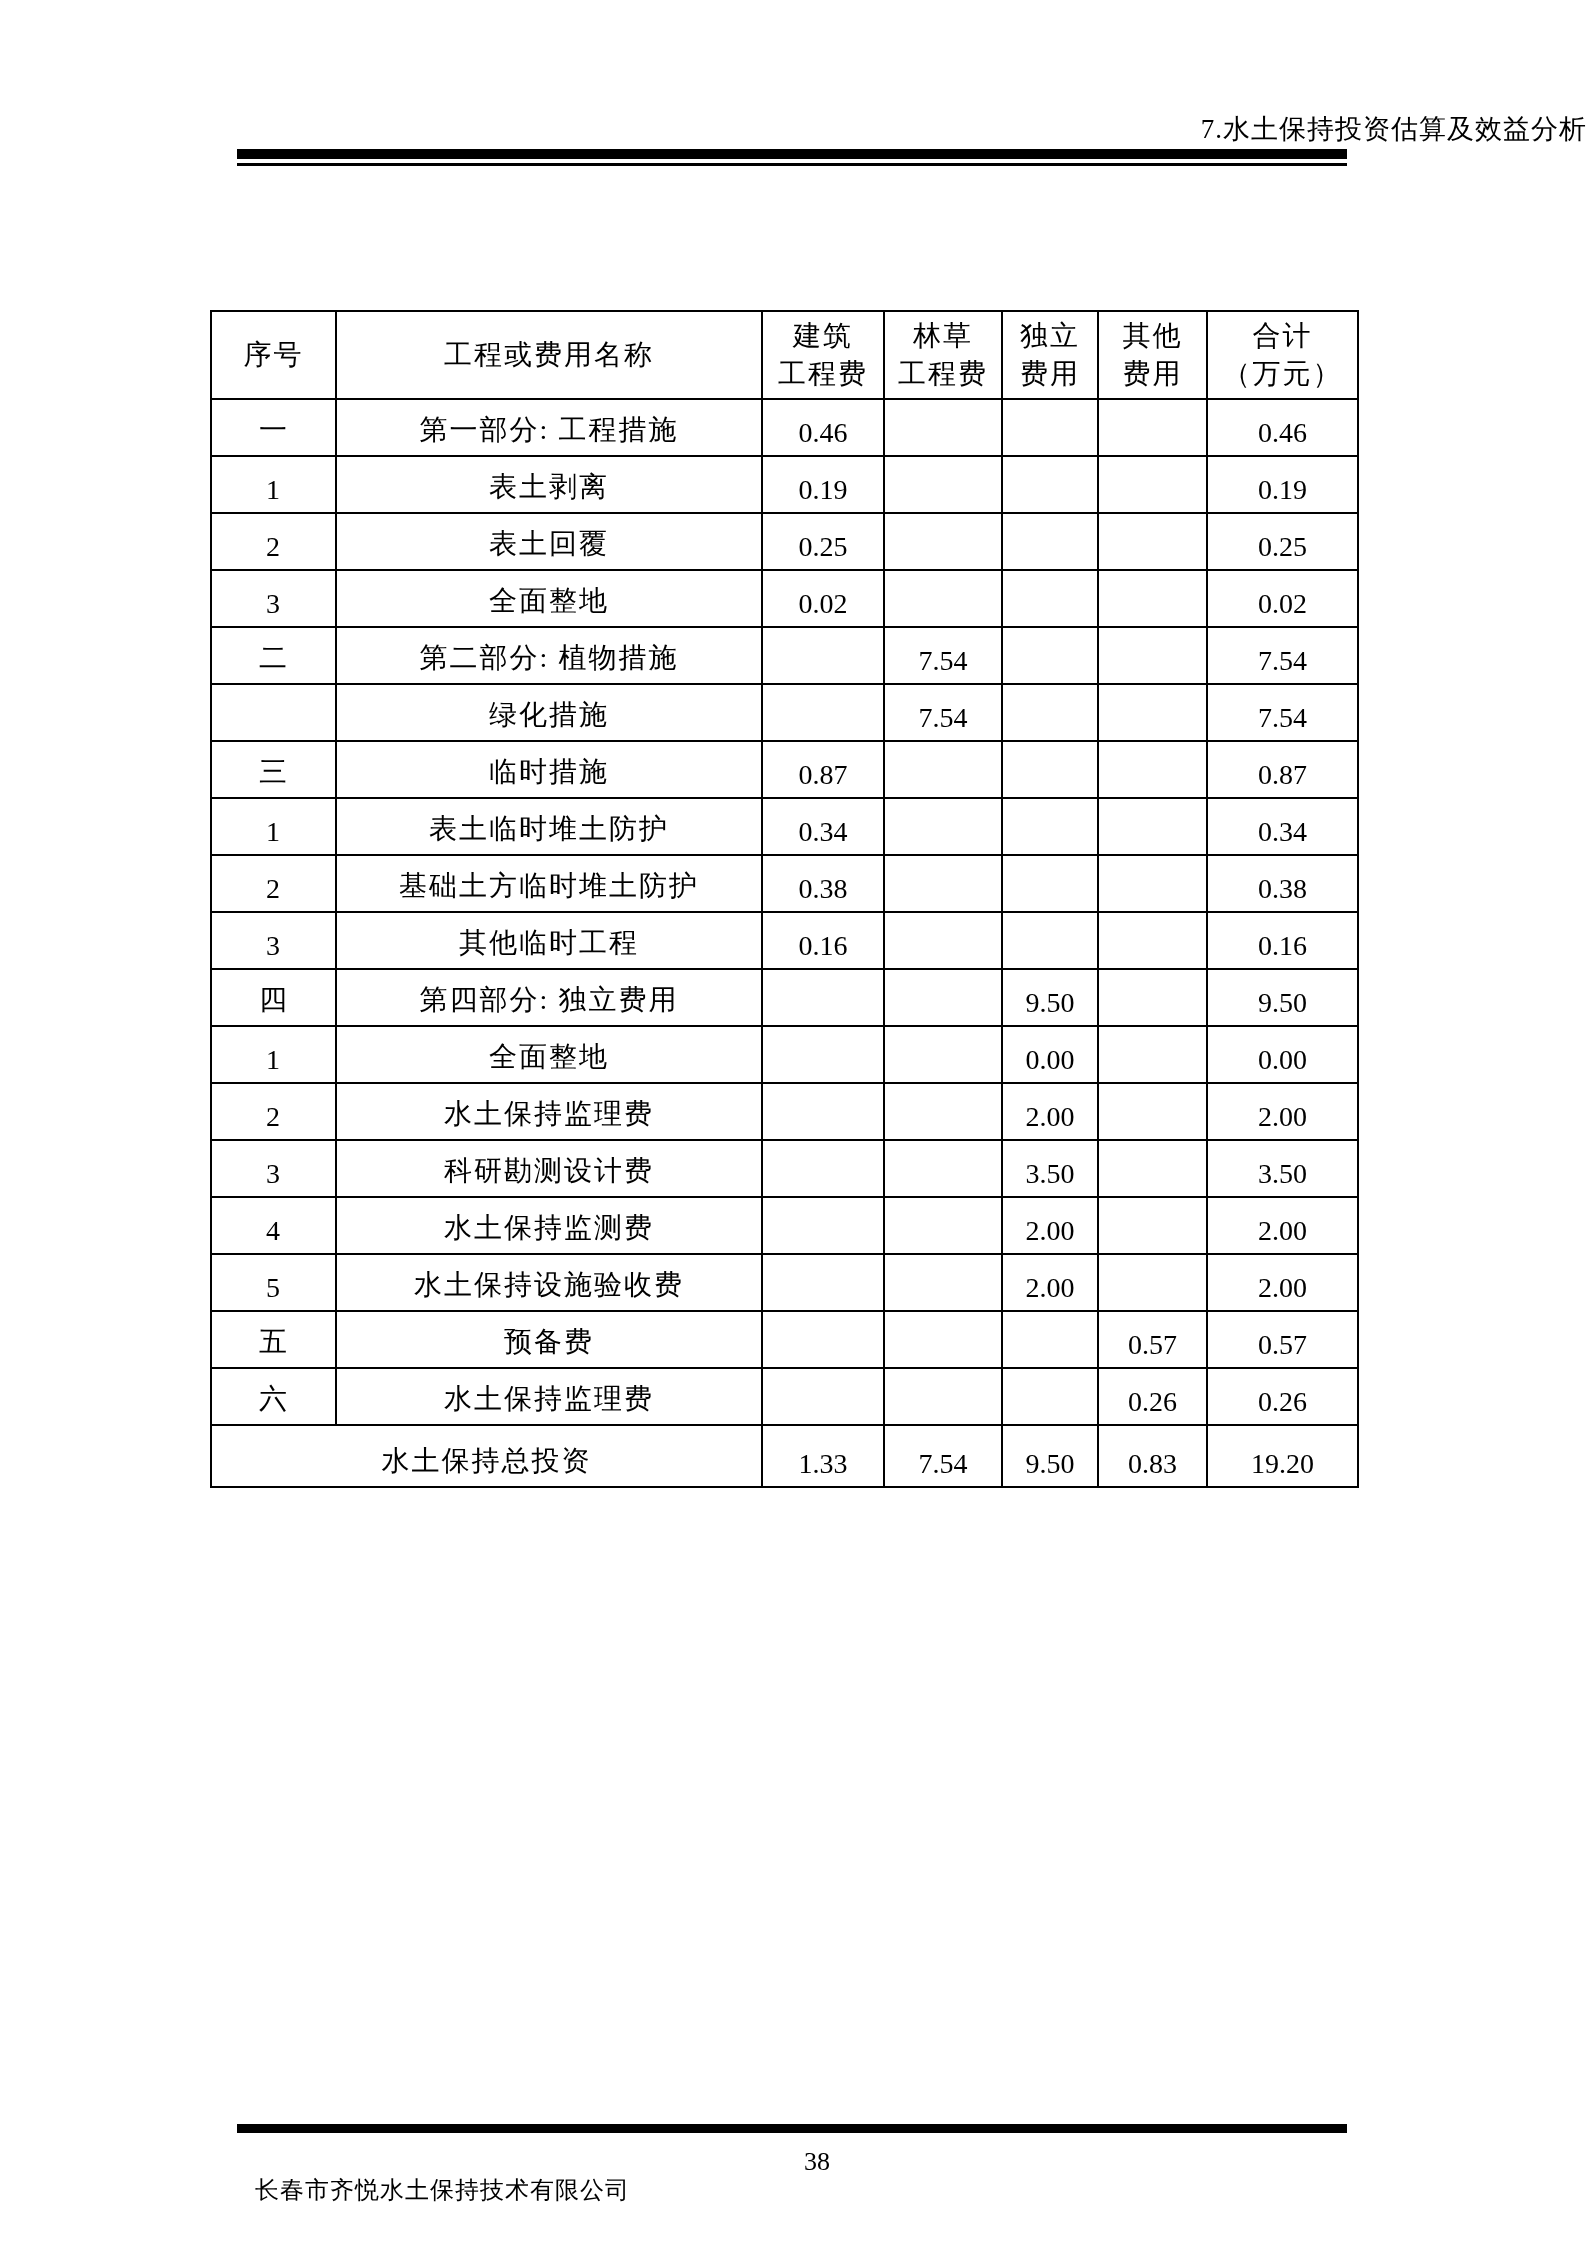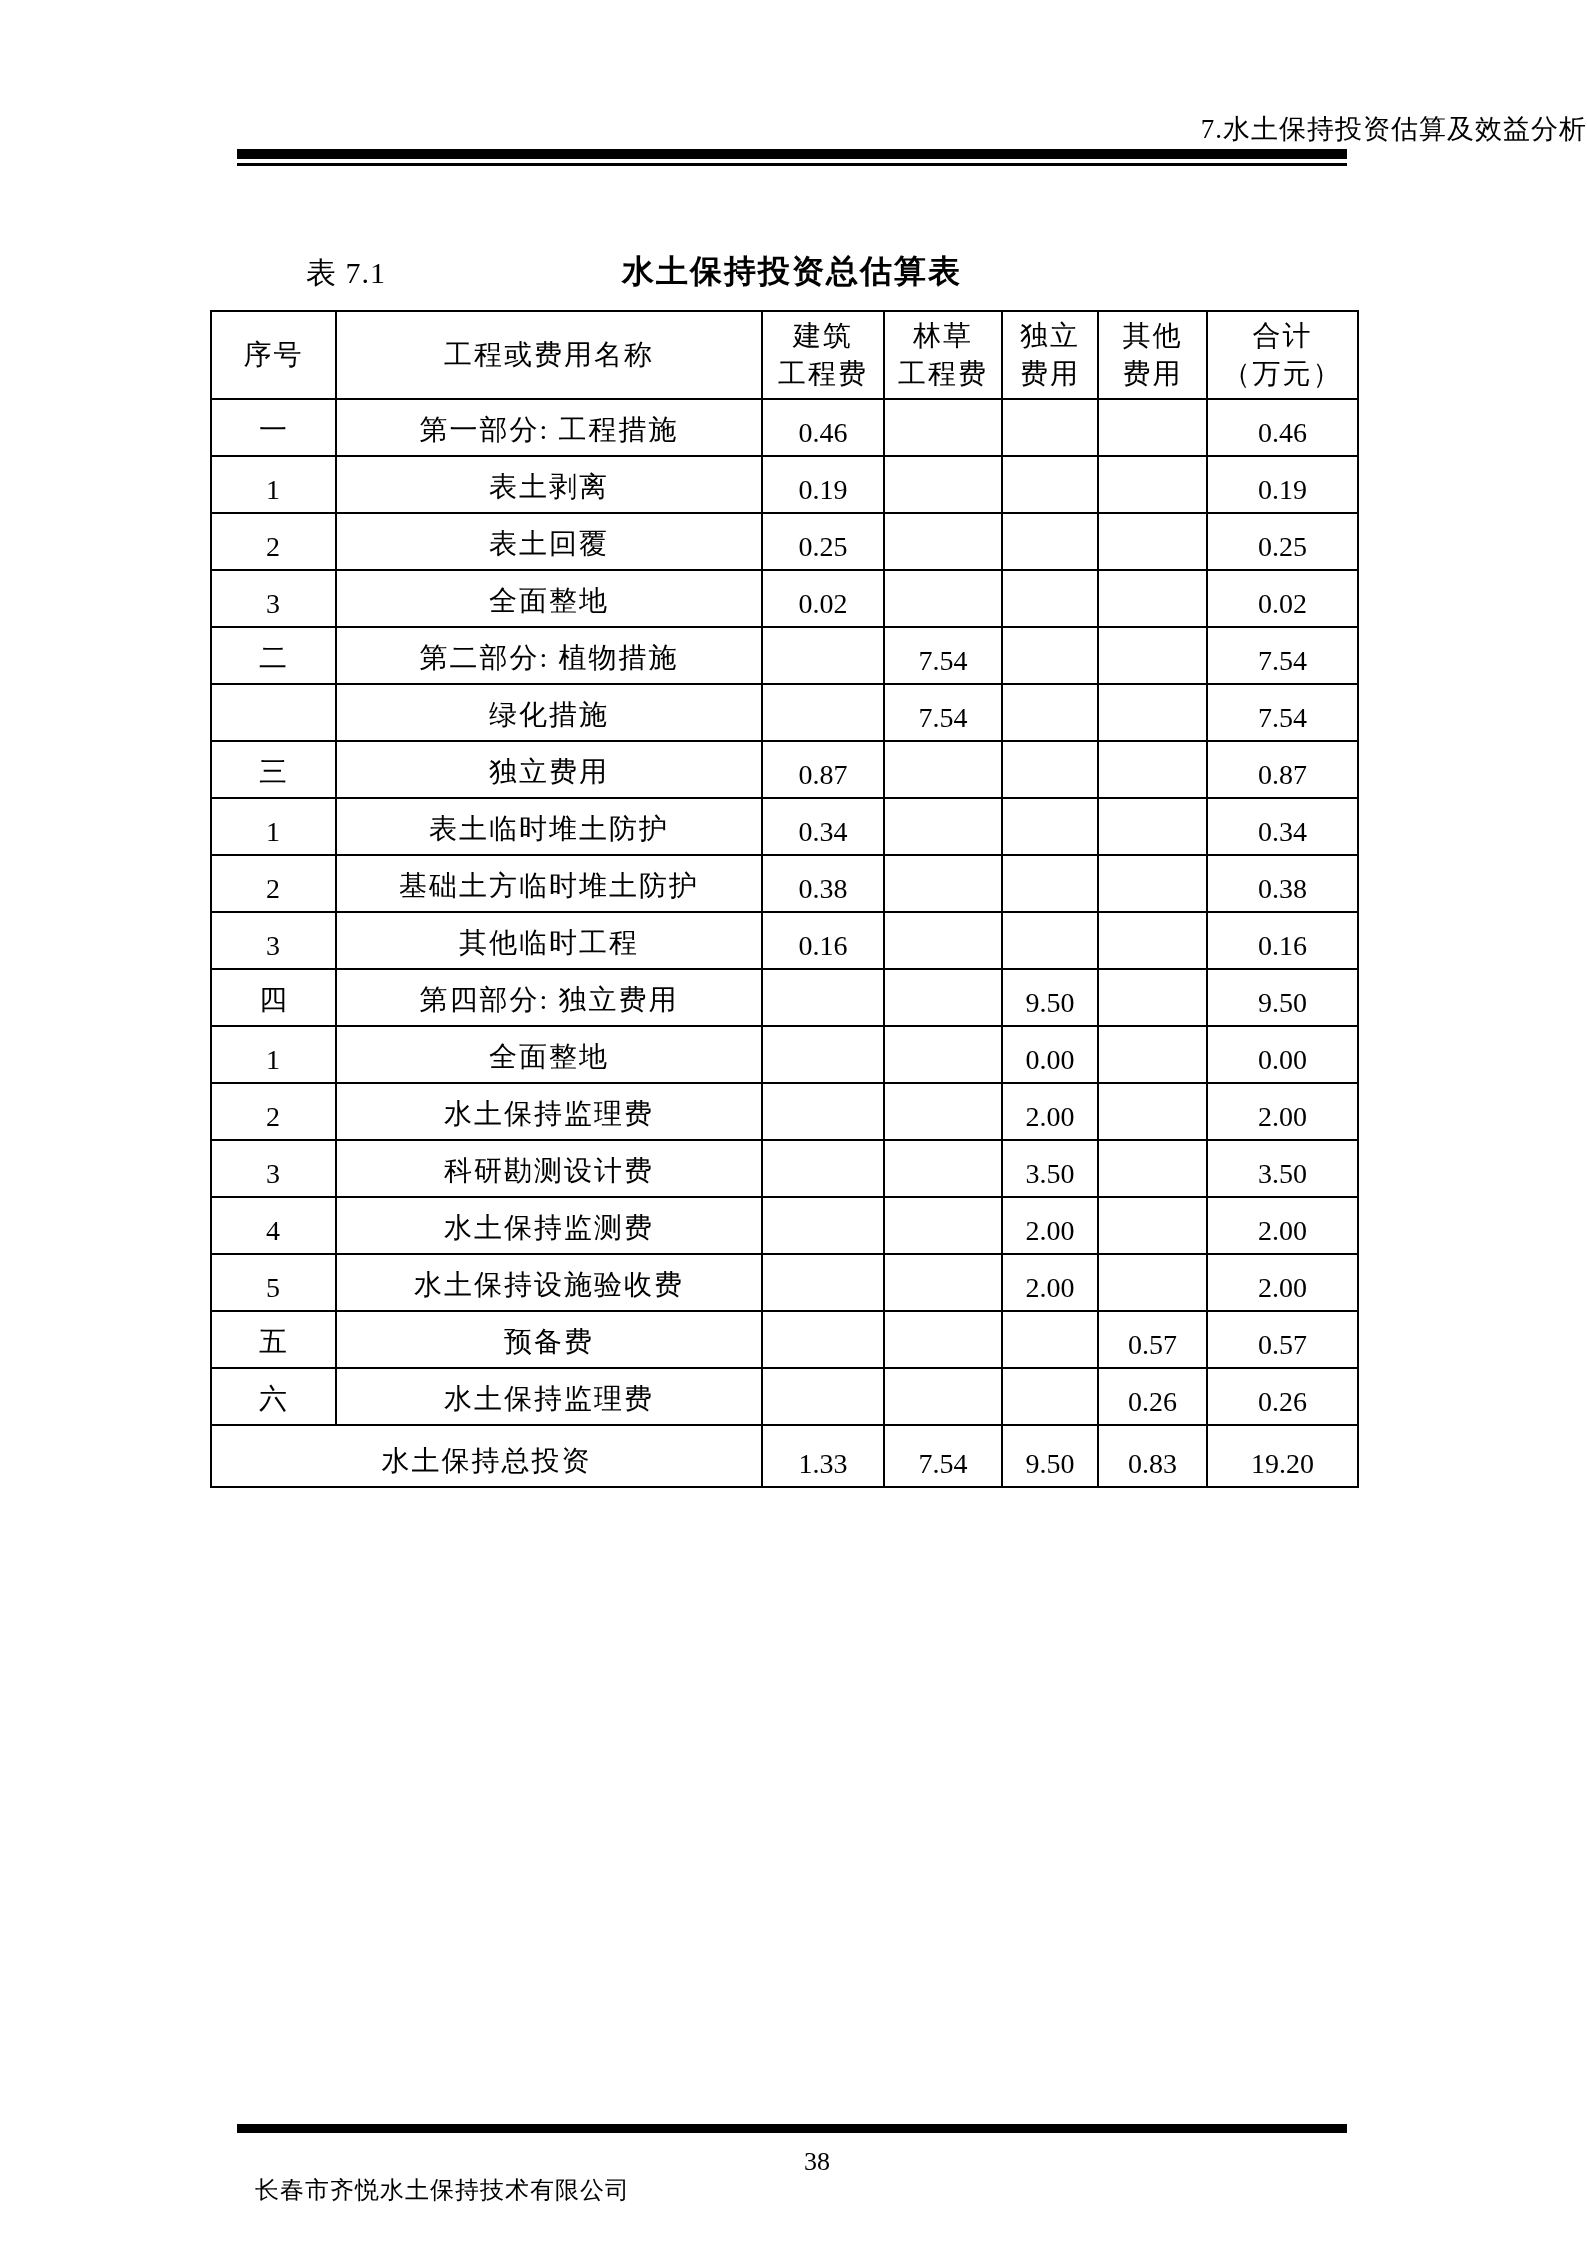--- a/index.html
+++ b/index.html
@@ -42,24 +42,20 @@
 </style>
 </head>
 <body>
 
 <div class="page">
 
   <div class="running-head">7.水土保持投资估算及效益分析</div>
 
   <div class="head-rule"></div>
 
-  <div class="caption">
-    <span class="caption-label">表 7.1</span>
-    <span class="caption-title">水土保持投资总估算表</span>
-  </div>
 
   <table class="est">
     <colgroup>
       <col style="width:125px">
         <col style="width:426px">
         <col style="width:122px">
       <col style="width:118px">
         <col style="width:96px">
         <col style="width:109px">
       <col style="width:151px">
@@ -144,21 +140,21 @@
           <td class="cell-serial"></td>
           <td class="cell-name">绿化措施</td>
           <td class="cell-num"></td>
           <td class="cell-num">7.54</td>
           <td class="cell-num"></td>
           <td class="cell-num"></td>
           <td class="cell-num">7.54</td>
         </tr>
         <tr>
           <td class="cell-serial">三</td>
-          <td class="cell-name">独立费用</td>
+          <td class="cell-name">临时措施</td>
           <td class="cell-num">0.87</td>
           <td class="cell-num"></td>
           <td class="cell-num"></td>
           <td class="cell-num"></td>
           <td class="cell-num">0.87</td>
         </tr>
         <tr>
           <td class="cell-serial">1</td>
           <td class="cell-name">表土临时堆土防护</td>
           <td class="cell-num">0.34</td>

